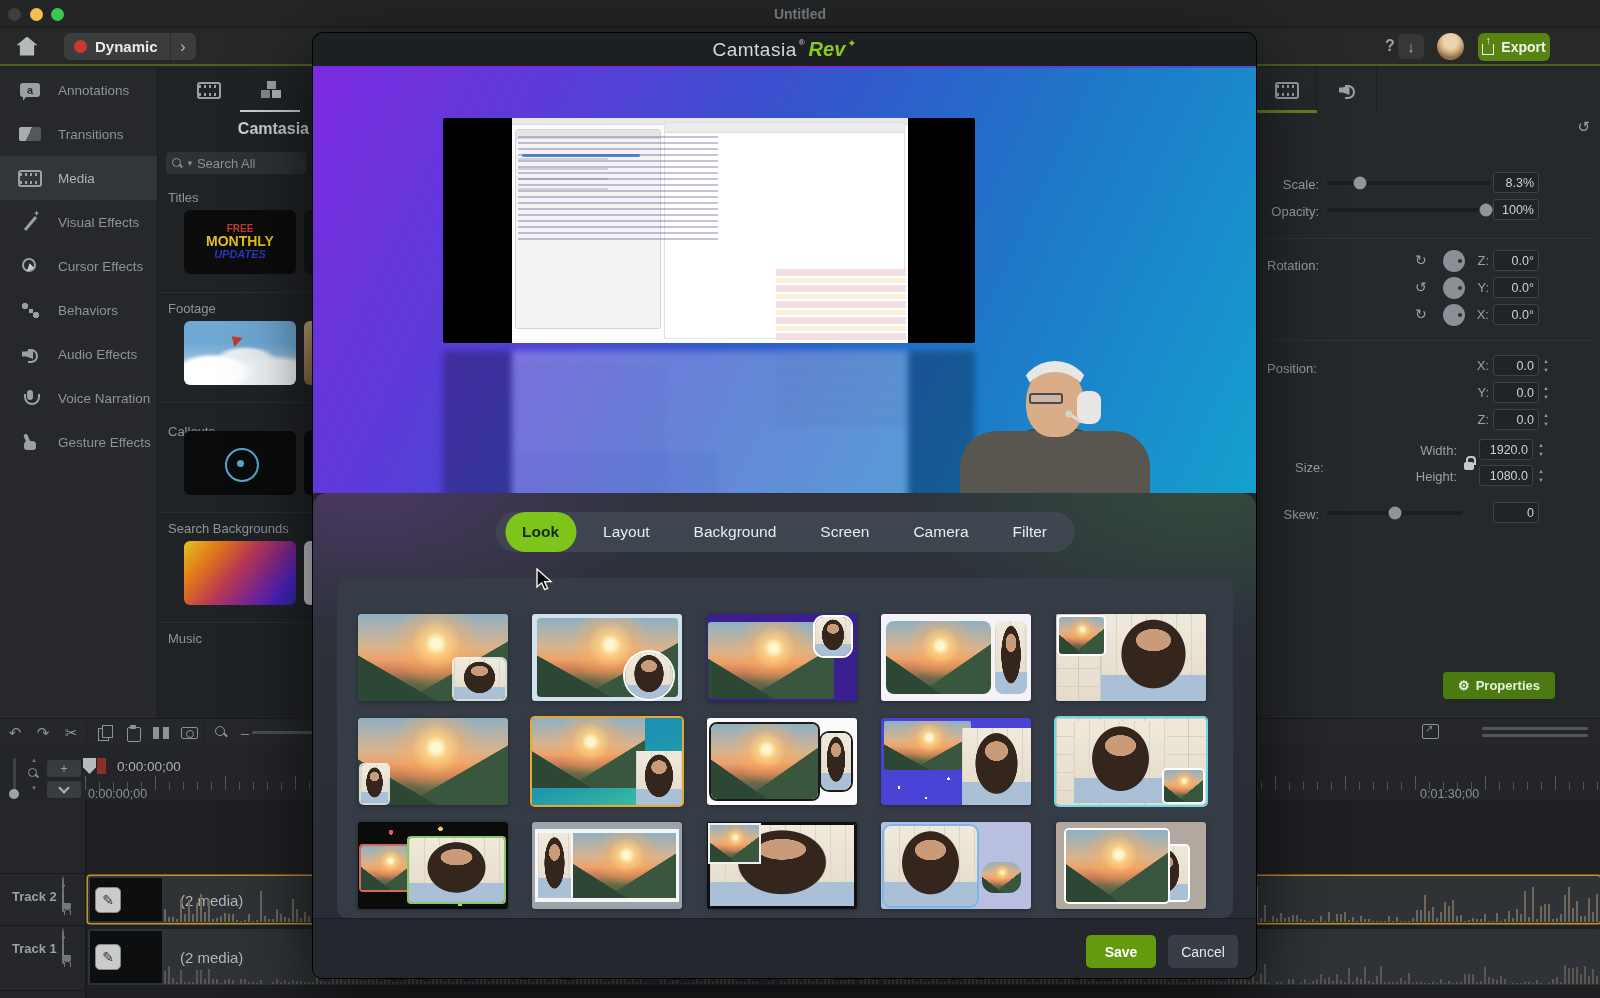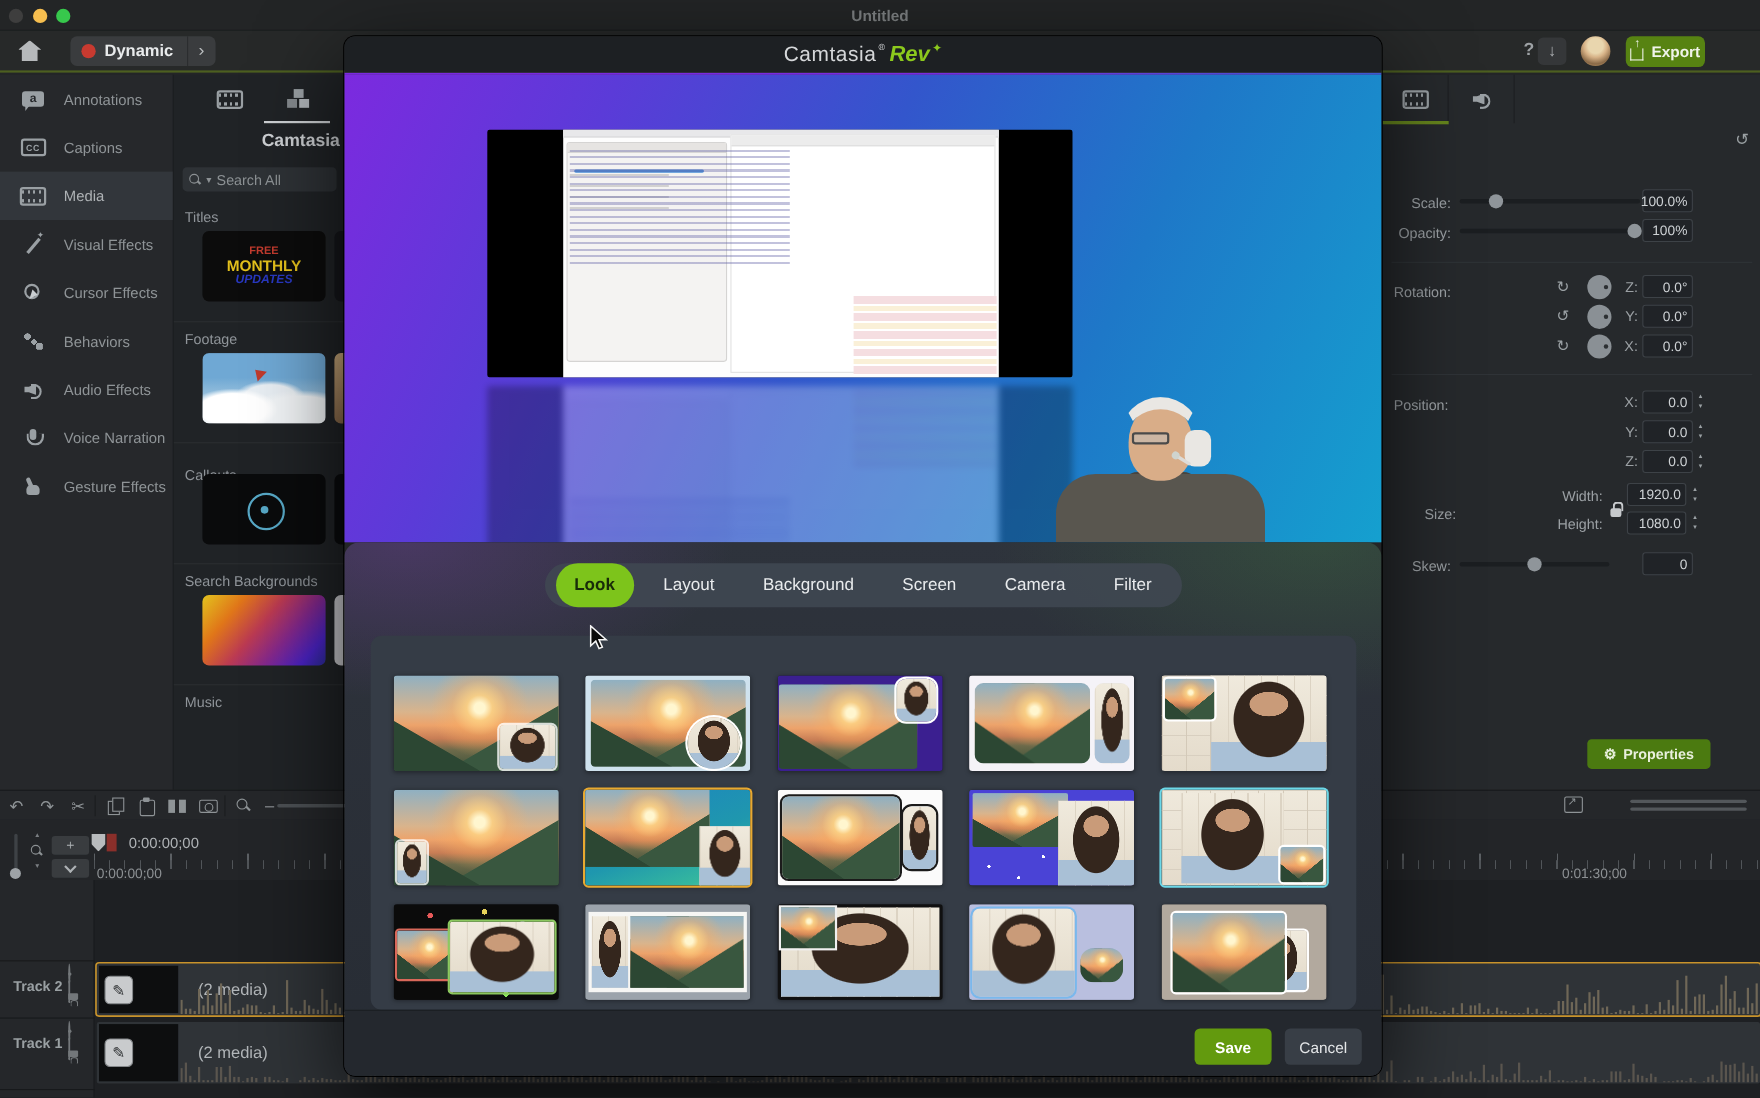--- a/index.html
+++ b/index.html
@@ -275,23 +275,23 @@
 
   <div id="sidebar">
       <div class="side-item">
         <span class="side-ic">
           <span class="ic-annot">a</span>
         </span>
         <span class="side-label">Annotations</span>
       </div>
       <div class="side-item">
         <span class="side-ic">
-          <span class="ic-cc">CC</span>
+          <span class="ic-trans"></span>
         </span>
-        <span class="side-label">Captions</span>
+        <span class="side-label">Transitions</span>
       </div>
       <div class="side-item active">
         <span class="side-ic">
           <span class="ic-film"></span>
         </span>
         <span class="side-label">Media</span>
       </div>
       <div class="side-item">
         <span class="side-ic">
           <span class="ic-wand"></span>
@@ -379,21 +379,21 @@
     <div class="ptab" style="left:60px">
         <span class="ic-speak"></span>
       </div>
     <div id="ptab1-underline"></div>
     <span id="prop-reset">↺</span>
 
     <div class="prow-label" style="left:0;top:109px">Scale:</div>
     <div class="slider" style="left:70px;top:113px;width:164px">
         <span class="knob" id="scale-knob" style="left: 20%;"></span>
       </div>
-    <div class="valbox" style="left:236px;top:104px">100.0%</div>
+    <div class="valbox" style="left:236px;top:104px">8.3%</div>
 
     <div class="prow-label" style="left:0;top:136px">Opacity:</div>
     <div class="slider" style="left:70px;top:140px;width:164px">
         <span class="knob" id="opacity-knob" style="left: 97%;"></span>
       </div>
     <div class="valbox" style="left:236px;top:131px">100%</div>
 
     <div class="pdiv" style="top:170px"></div>
     <div class="prow-label" style="left:10px;top:190px;width:70px;text-align:left">Rotation:</div>
     <div id="rot-rows">

